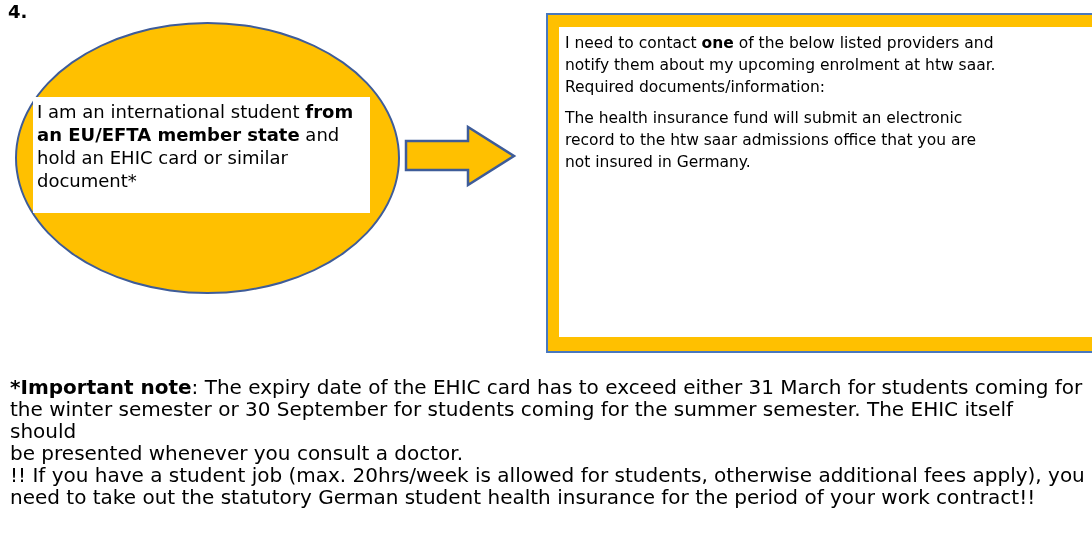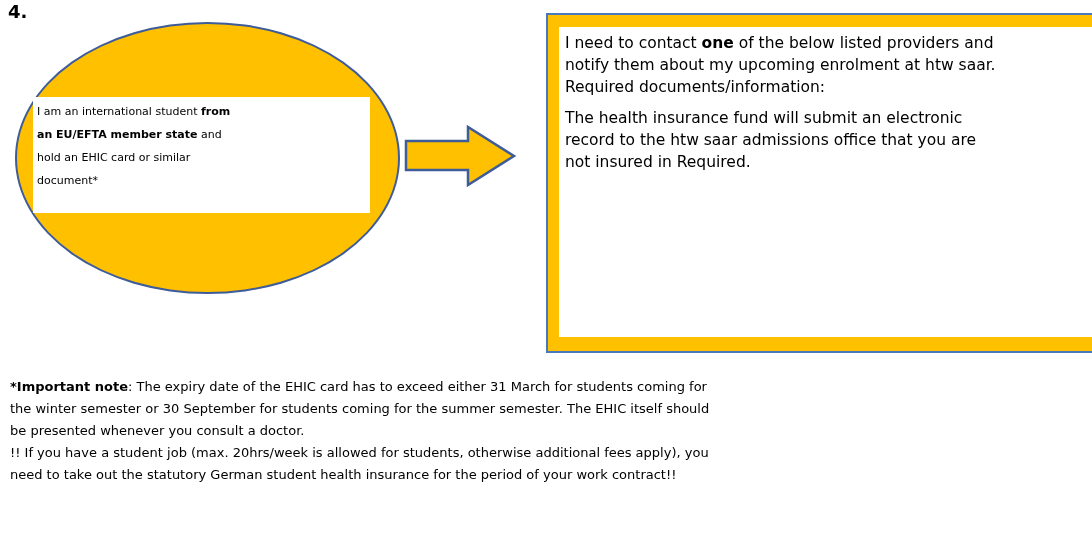--- a/index.html
+++ b/index.html
@@ -31,21 +31,21 @@
     border-radius: 50%;
   }
 
   .ellipse-textbox {
     position: absolute;
     left: 33px; top: 97px;
     width: 337px; height: 116px;
     box-sizing: border-box;
     background: #ffffff;
     padding: 3px 4px;
-    font-size: 11px;
+    font-size: 18px;
     line-height: 23px;
   }
 
   .flow-arrow {
     position: absolute;
     left: 402px; top: 122px;
   }
 
   .details-box {
     position: absolute;
@@ -64,21 +64,21 @@
     font-size: 15.5px;
     line-height: 22px;
   }
   .para { margin: 0; }
   .para-gap { margin-top: 9px; }
 
   .note {
     position: absolute;
     left: 10px; top: 376px;
     width: 1075px;
-    font-size: 13px;
+    font-size: 20px;
     line-height: 22px;
   }
 </style>
 </head>
 <body>
 
 <div class="canvas">
 
   <div class="step-label">4.</div>
 
@@ -93,21 +93,21 @@
     <polygon points="4,19 66,19 66,5 112,34 66,63 66,48 4,48" fill="#FFC000" stroke="#3E5C99" stroke-width="2.5" stroke-linejoin="miter"></polygon>
   </svg>
 
   <div class="details-box">
     <div class="details-inner">
       <p class="para"><span class="t">I need to contact </span><b class="t">one</b><span class="t"> of the below listed providers and
 notify them about my upcoming enrolment at htw saar.
 Required documents/information:</span></p>
       <p class="para para-gap t">The health insurance fund will submit an electronic
 record to the htw saar admissions office that you are
-not insured in Required.</p>
+not insured in Germany.</p>
     </div>
   </div>
 
   <div class="note"><b class="t">*Important note</b><span class="t">: The expiry date of the EHIC card has to exceed either 31 March for students coming for
 the winter semester or 30 September for students coming for the summer semester. The EHIC itself should
 be presented whenever you consult a doctor.
 !! If you have a student job (max. 20hrs/week is allowed for students, otherwise additional fees apply), you
 need to take out the statutory German student health insurance for the period of your work contract!!</span></div>
 
 </div>

